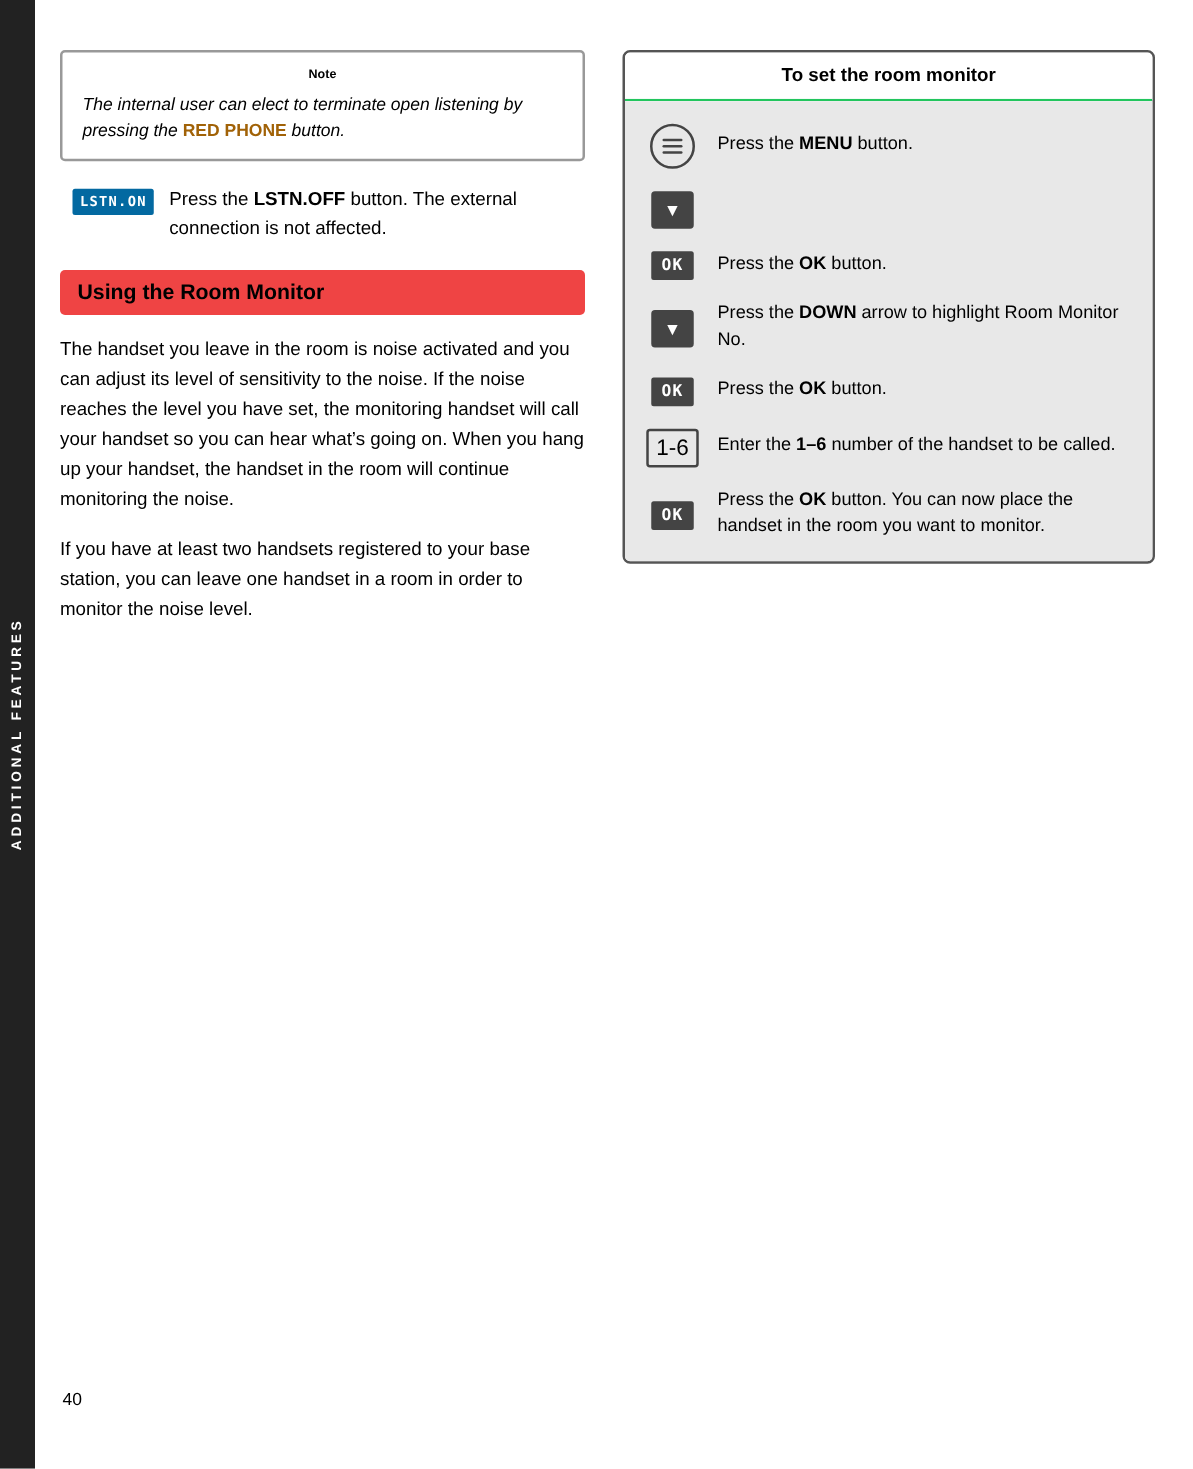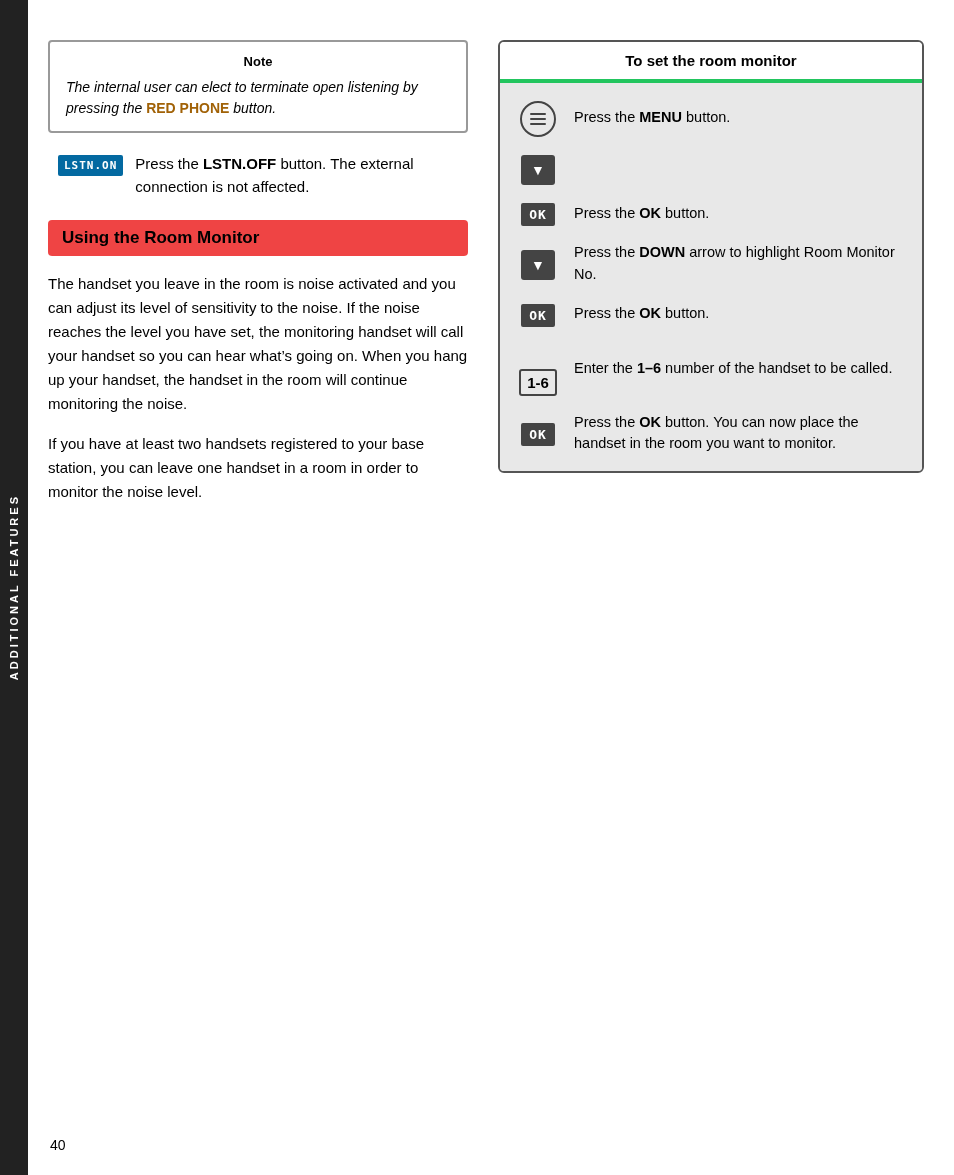--- a/index.html
+++ b/index.html
@@ -59,21 +59,21 @@
     .note-box {
       border: 2px solid #999;
       border-radius: 4px;
       padding: 12px 16px;
       margin-bottom: 20px;
     }
     .note-title {
       font-weight: bold;
       text-align: center;
       margin-bottom: 8px;
-      font-size: 13px;
+      font-size: 10px;
     }
     .note-body {
       font-style: italic;
       font-size: 14px;
       line-height: 1.5;
     }
     .note-body .red-phone {
       color: #a16207;
       font-weight: bold;
       font-style: normal;
@@ -129,40 +129,40 @@
 
     .body-text {
       font-size: 15px;
       line-height: 1.6;
       margin-bottom: 16px;
     }
 
     
     .page-number {
       position: absolute;
-      bottom: 22px;
+      bottom: 48px;
       left: 50px;
       font-size: 14px;
     }
 
     
     .right-col {
       flex: 1;
     }
 
     .instruction-panel {
       border: 2px solid #555;
       border-radius: 6px;
       padding: 0;
       overflow: hidden;
     }
 
     .panel-header {
       background: #fff;
-      border-bottom: 4px solid #22c55e;
+      border-bottom: 2px solid #22c55e;
       padding: 10px 16px;
       font-weight: bold;
       font-size: 15px;
       text-align: center;
       border-radius: 4px 4px 0 0;
     }
 
     .panel-body {
       padding: 16px 16px;
       background: #e8e8e8;
@@ -234,24 +234,23 @@
       border-radius: 2px;
       font-family: monospace;
       letter-spacing: 1px;
     }
 
     
     .num-badge {
       border: 2px solid #444;
       border-radius: 3px;
       padding: 3px 6px;
-      font-size: 15px;
-      font-weight: bold;
+      font-size: 18px;
+      font-weight: normal;
       white-space: nowrap;
-      margin-top: 24px;
     }
 
     .instruction-text {
       font-size: 14.5px;
       line-height: 1.5;
     }
 
     .instruction-text strong {
       font-weight: bold;
     }

